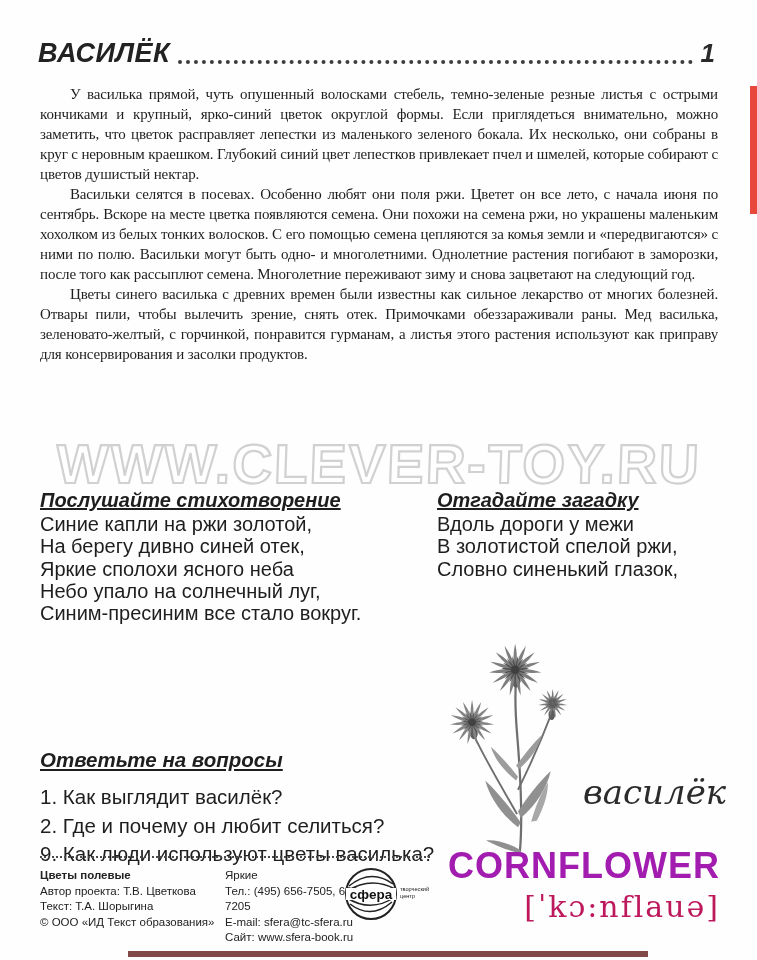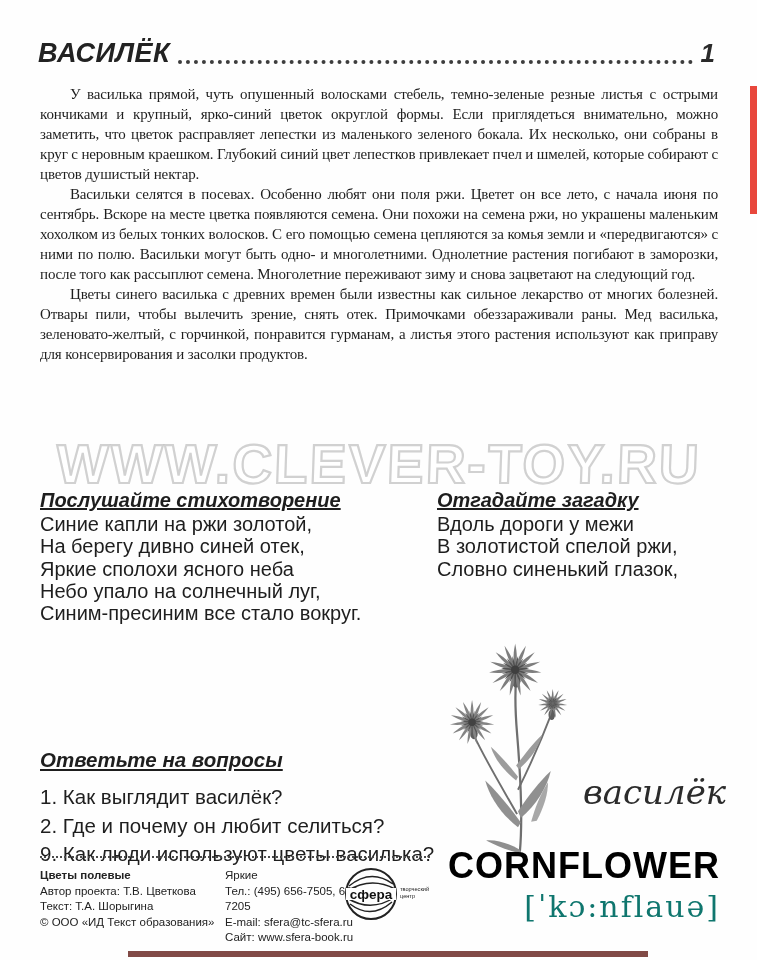--- a/index.html
+++ b/index.html
@@ -29,23 +29,23 @@
   .poem{position:absolute; left:40px; top:489px; width:392px; font-size:20px; line-height:22.2px;}
   .riddle{position:absolute; left:437px; top:489px; width:300px; font-size:20px; line-height:22.2px;}
   .questions{position:absolute; left:40px; top:746px; width:400px; font-size:20.5px; line-height:28.8px;}
   .questions .sec-heading{font-size:20.5px; margin-bottom:8px;}
   .ital{font-style:italic;}
   
   .flower-svg{position:absolute; left:443px; top:626px;}
   .cap-ru{position:absolute; left:583px; top:772px; width:140px; text-align:center;
     font-family:"DejaVu Serif", serif; font-style:italic; font-size:34px; color:#2c2c2c;}
   .cap-en{position:absolute; left:430px; top:845px; width:290px; text-align:right;
-    font-size:36px; font-weight:bold; letter-spacing:1px; color:#000000;}
+    font-size:36px; font-weight:bold; letter-spacing:1px; color:#a21caf;}
   .cap-tr{position:absolute; left:430px; top:889px; width:290px; text-align:right;
-    font-family:"DejaVu Serif", serif; font-size:30px; letter-spacing:2px; color:#0f766e;}
+    font-family:"DejaVu Serif", serif; font-size:30px; letter-spacing:2px; color:#be185d;}
   
   .sep{position:absolute; left:40px; top:856px; width:390px; border-top:2.5px dotted #4a4a4a;}
   .footer{position:absolute; left:40px; top:868px; display:flex; font-size:11.5px; line-height:15.5px; color:#222;}
   .f-col1{width:185px;}
   .f-col2{width:162px;}
   .f-bold{font-weight:bold;}
   .logo{position:absolute; left:345px; top:864px;}
   
   .red-stripe{position:absolute; right:0; top:86px; width:7px; height:128px; background:#e8473c;}
   .bottom-bar{position:absolute; left:128px; top:951px; width:520px; height:6px; background:#6b2a26; opacity:.85;}

